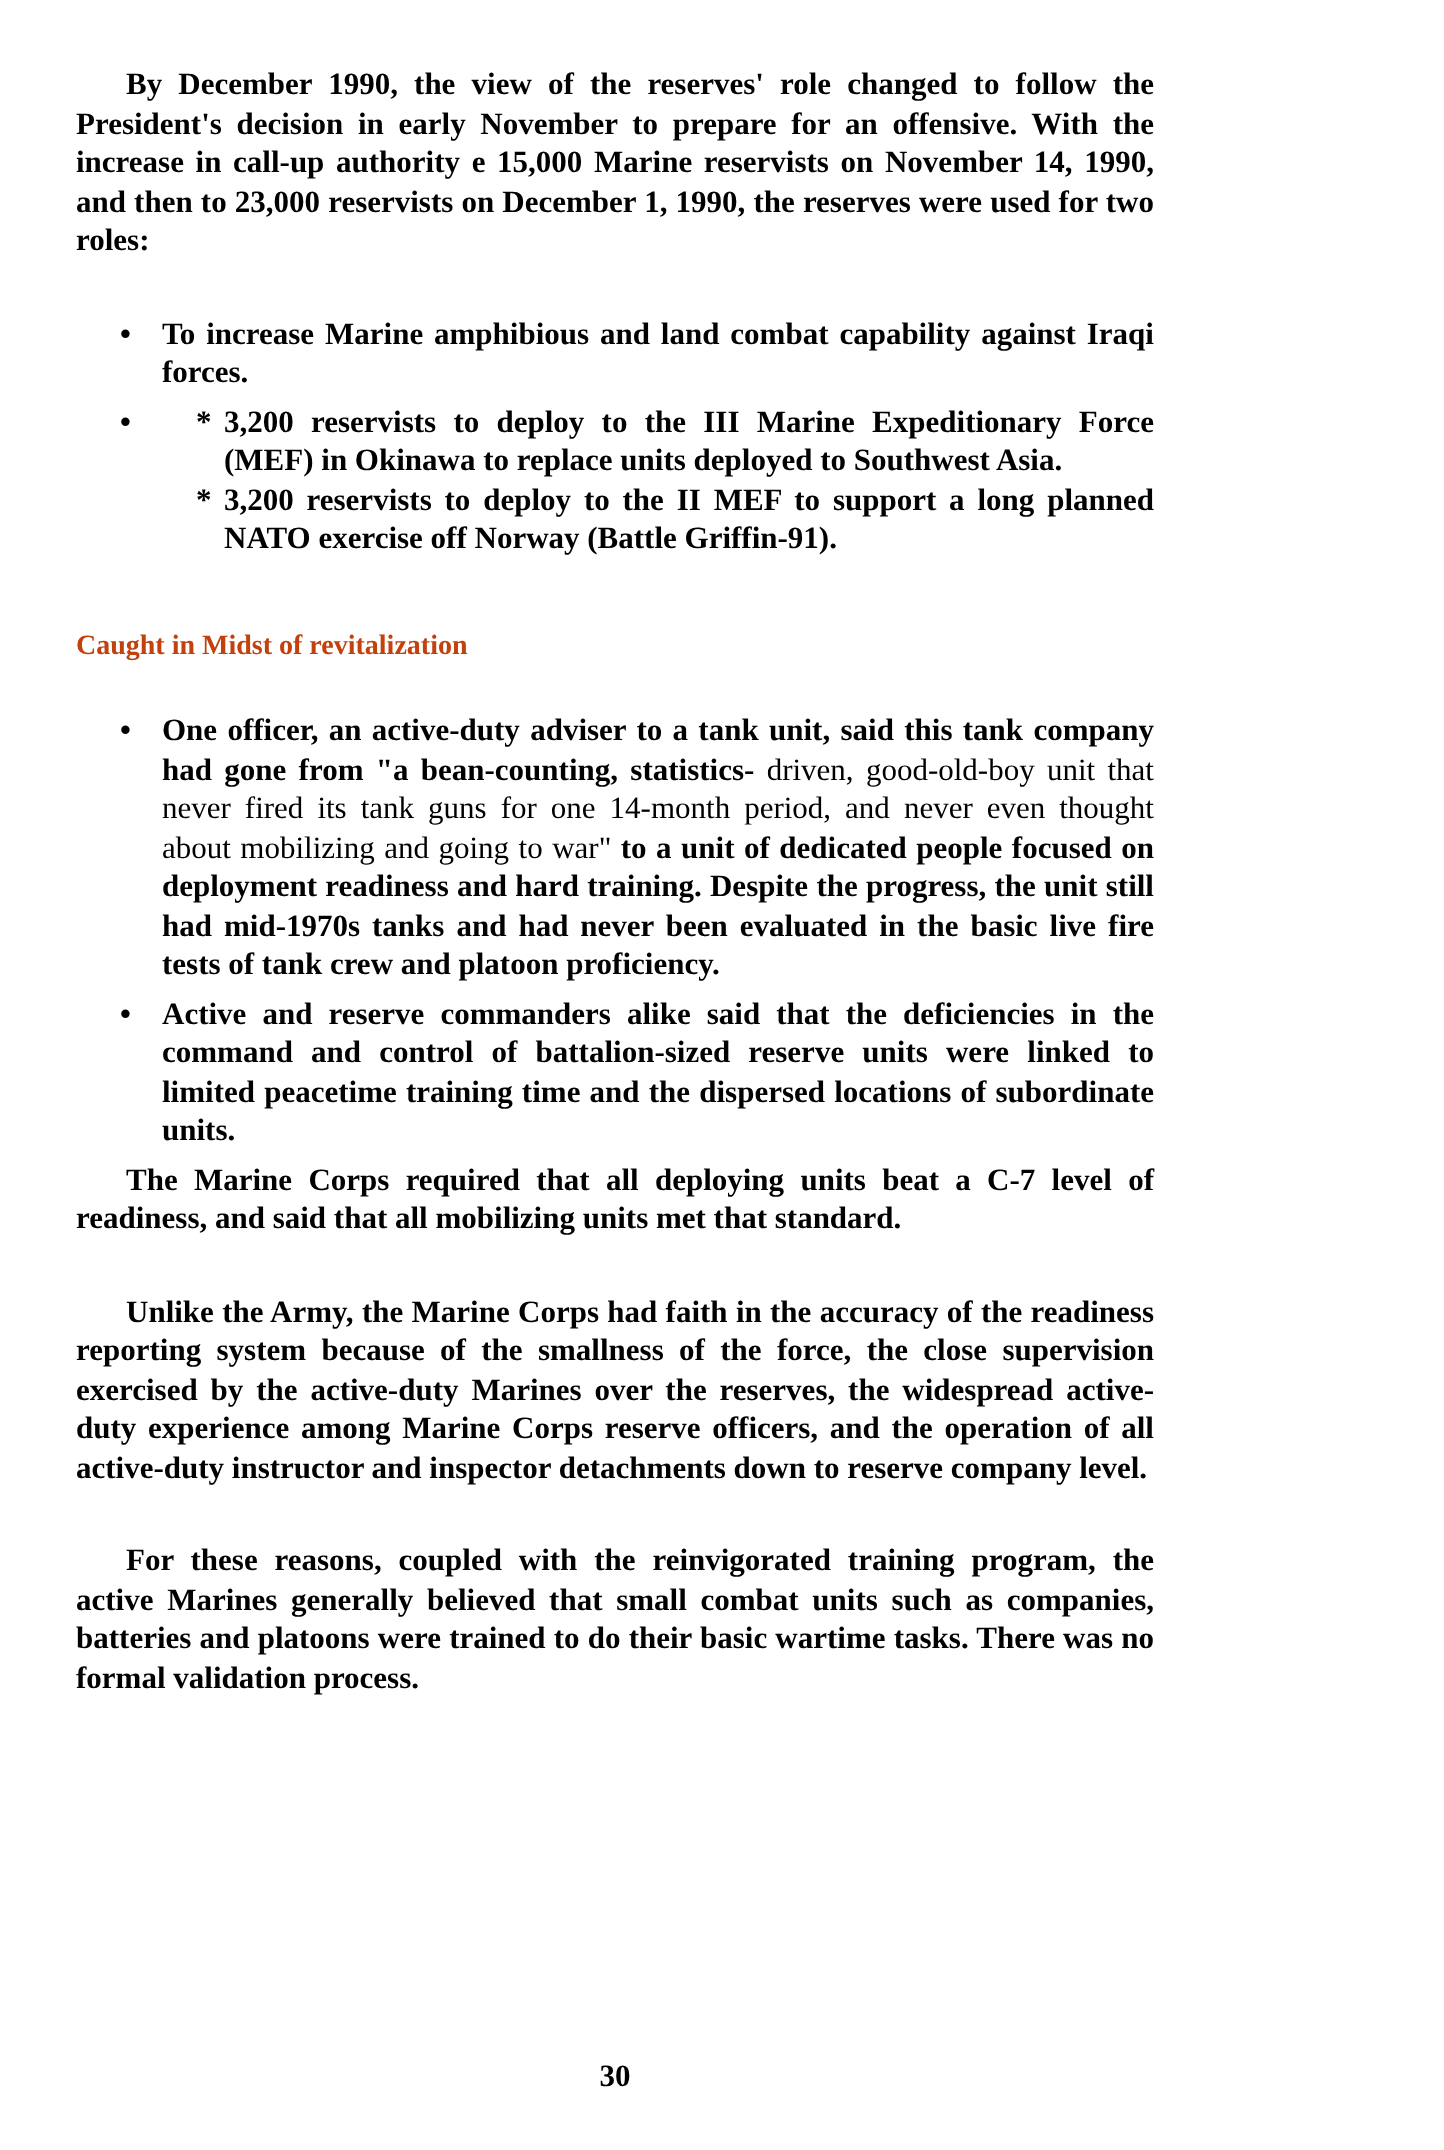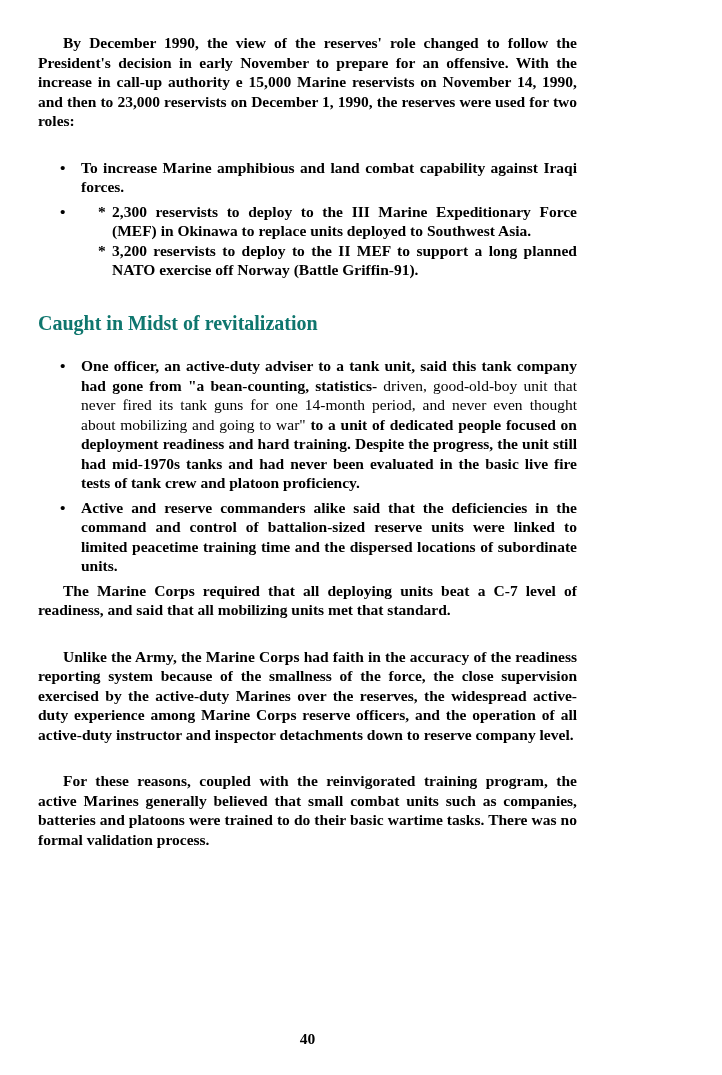--- a/index.html
+++ b/index.html
@@ -48,22 +48,22 @@
     padding-left: 14px;
     text-align: justify;
     margin-top: 0;
   }
   .sub > .marker {
     position: absolute;
     left: 0;
     top: 0;
   }
   .heading {
-    color: #0f766e;
-    font-size: 20px;
+    color: #c2410c;
+    font-size: 14px;
     line-height: 19.5px;
     margin: 34px 0 23px 0;
     font-weight: bold;
   }
   .light {
     font-weight: normal;
   }
   .page-number {
     position: absolute;
     left: 0;
@@ -81,21 +81,21 @@
 
   <div class="bullet-list">
     <div class="bullet">
       <span class="marker">•</span>
       <span>To increase Marine amphibious and land combat capability against Iraqi forces.</span>
     </div>
     <div class="bullet">
       <span class="marker">•</span>
       <div class="sub">
         <span class="marker">*</span>
-        <span>2,300 reservists to deploy to the III Marine Expeditionary Force (MEF) in Okinawa to replace units deployed to Southwest Asia.</span>
+        <span>3,200 reservists to deploy to the III Marine Expeditionary Force (MEF) in Okinawa to replace units deployed to Southwest Asia.</span>
       </div>
       <div class="sub">
         <span class="marker">*</span>
         <span>3,200 reservists to deploy to the II MEF to support a long planned NATO exercise off Norway (Battle Griffin-91).</span>
       </div>
     </div>
   </div>
 
   <h2 class="heading">Caught in Midst of revitalization</h2>
 
@@ -109,15 +109,15 @@
       <span class="marker">•</span>
       <span>Active and reserve commanders alike said that the deficiencies in the command and control of battalion-sized reserve units were linked to limited peacetime training time and the dispersed locations of subordinate units.</span>
     </div>
   </div>
 
 
   <p class="para indent">The Marine Corps required that all deploying units beat a C-7 level of readiness, and said that all mobilizing units met that standard.</p>
   <p class="para indent">Unlike the Army, the Marine Corps had faith in the accuracy of the readiness reporting system because of the smallness of the force, the close supervision exercised by the active-duty Marines over the reserves, the widespread active-duty experience among Marine Corps reserve officers, and the operation of all active-duty instructor and inspector detachments down to reserve company level.</p>
   <p class="para indent">For these reasons, coupled with the reinvigorated training program, the active Marines generally believed that small combat units such as companies, batteries and platoons were trained to do their basic wartime tasks. There was no formal validation process.</p>
 
-  <div class="page-number">40</div>
+  <div class="page-number">30</div>
 
 </div>
 
 </body></html>

